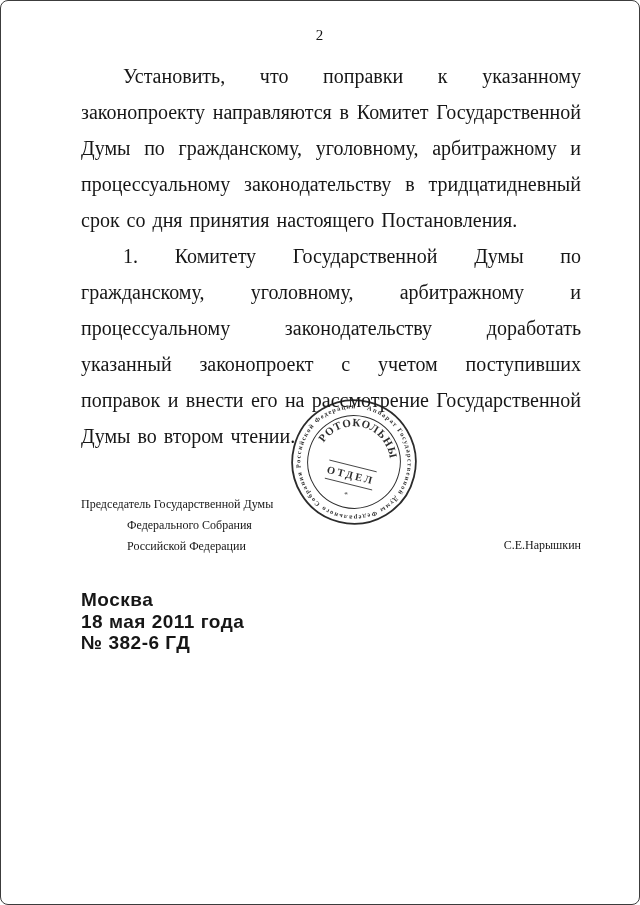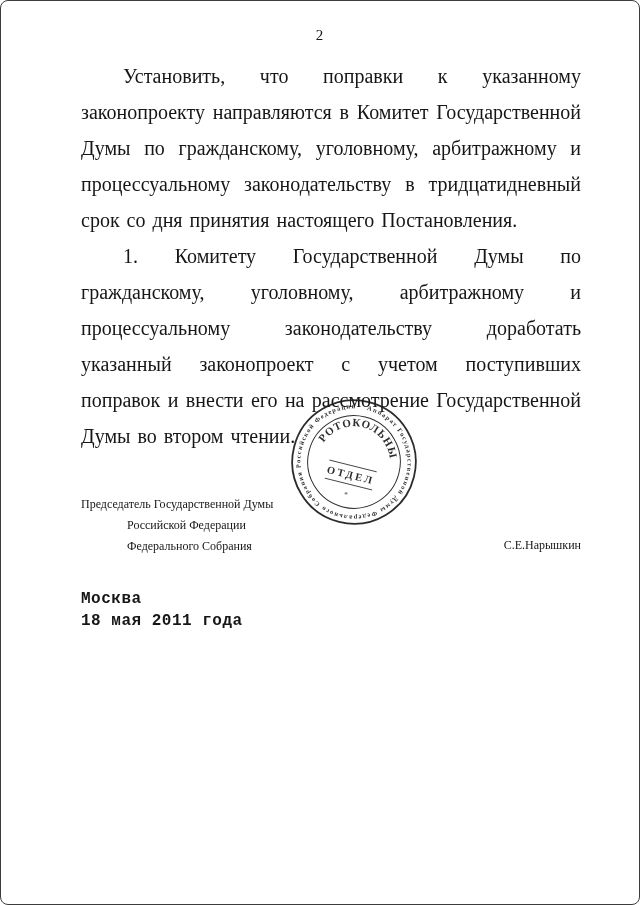--- a/index.html
+++ b/index.html
@@ -40,23 +40,23 @@
     display: flex;
     align-items: flex-end;
     margin: 40px 58px 0 80px;
     font-size: 12px;
     line-height: 21px;
   }
   .sig-left div.indent { padding-left: 46px; }
   .sig-name { margin-left: auto; padding-bottom: 1px; margin-top: 27px; }
   .footer-block {
     margin: 32px 0 0 80px;
-    font-family: Liberation Mono, monospace;
+    font-family: Liberation Sans, sans-serif;
     font-weight: bold;
-    font-size: 16px;
+    font-size: 19px;
     line-height: 21.5px;
     letter-spacing: 0.5px;
   }
   .stamp {
     position: absolute;
     left: 288px;
     top: 396px;
     width: 130px;
     height: 130px;
     transform: rotate(14deg);
@@ -73,29 +73,30 @@
   <div class="page-number">2</div>
 
   <div class="doc-body">
     <p>Установить, что поправки к указанному законопроекту направляются в Комитет Государственной Думы по гражданскому, уголовному, арбитражному и процессуальному законодательству в тридцатидневный срок со дня принятия настоящего Постановления.</p>
     <p>1. Комитету Государственной Думы по гражданскому, уголовному, арбитражному и процессуальному законодательству доработать указанный законопроект с учетом поступивших поправок и внести его на рассмотрение Государственной Думы во втором чтении.</p>
   </div>
 
   <div class="sig-block">
     <div class="sig-left">
       <div>Председатель Государственной Думы</div>
+      <div class="indent">Федерального Собрания</div>
       <div class="indent">Российской Федерации</div>
-      <div class="indent">Федерального Собрания</div>
     </div>
     <div class="sig-name">С.Е.Нарышкин</div>
   </div>
 
   <div class="footer-block">
     <div>Москва</div>
     <div>18 мая 2011 года</div>
+    <div>№ 382-6 ГД</div>
   </div>
 
   <div class="stamp">
     <svg viewBox="0 0 160 160" xmlns="http://www.w3.org/2000/svg" aria-hidden="true">
       <defs>
         <path id="ringPath" d="M 80 14 A 66 66 0 1 1 79.98 14"></path>
         <path id="arcPath" d="M 37.5 68.6 A 44 44 0 0 1 122.5 68.6"></path>
       </defs>
       <circle cx="80" cy="80" r="76" fill="none" stroke="#1d1d1d" stroke-width="2.2"></circle>
       <circle cx="80" cy="80" r="57" fill="none" stroke="#1d1d1d" stroke-width="1.2"></circle>

